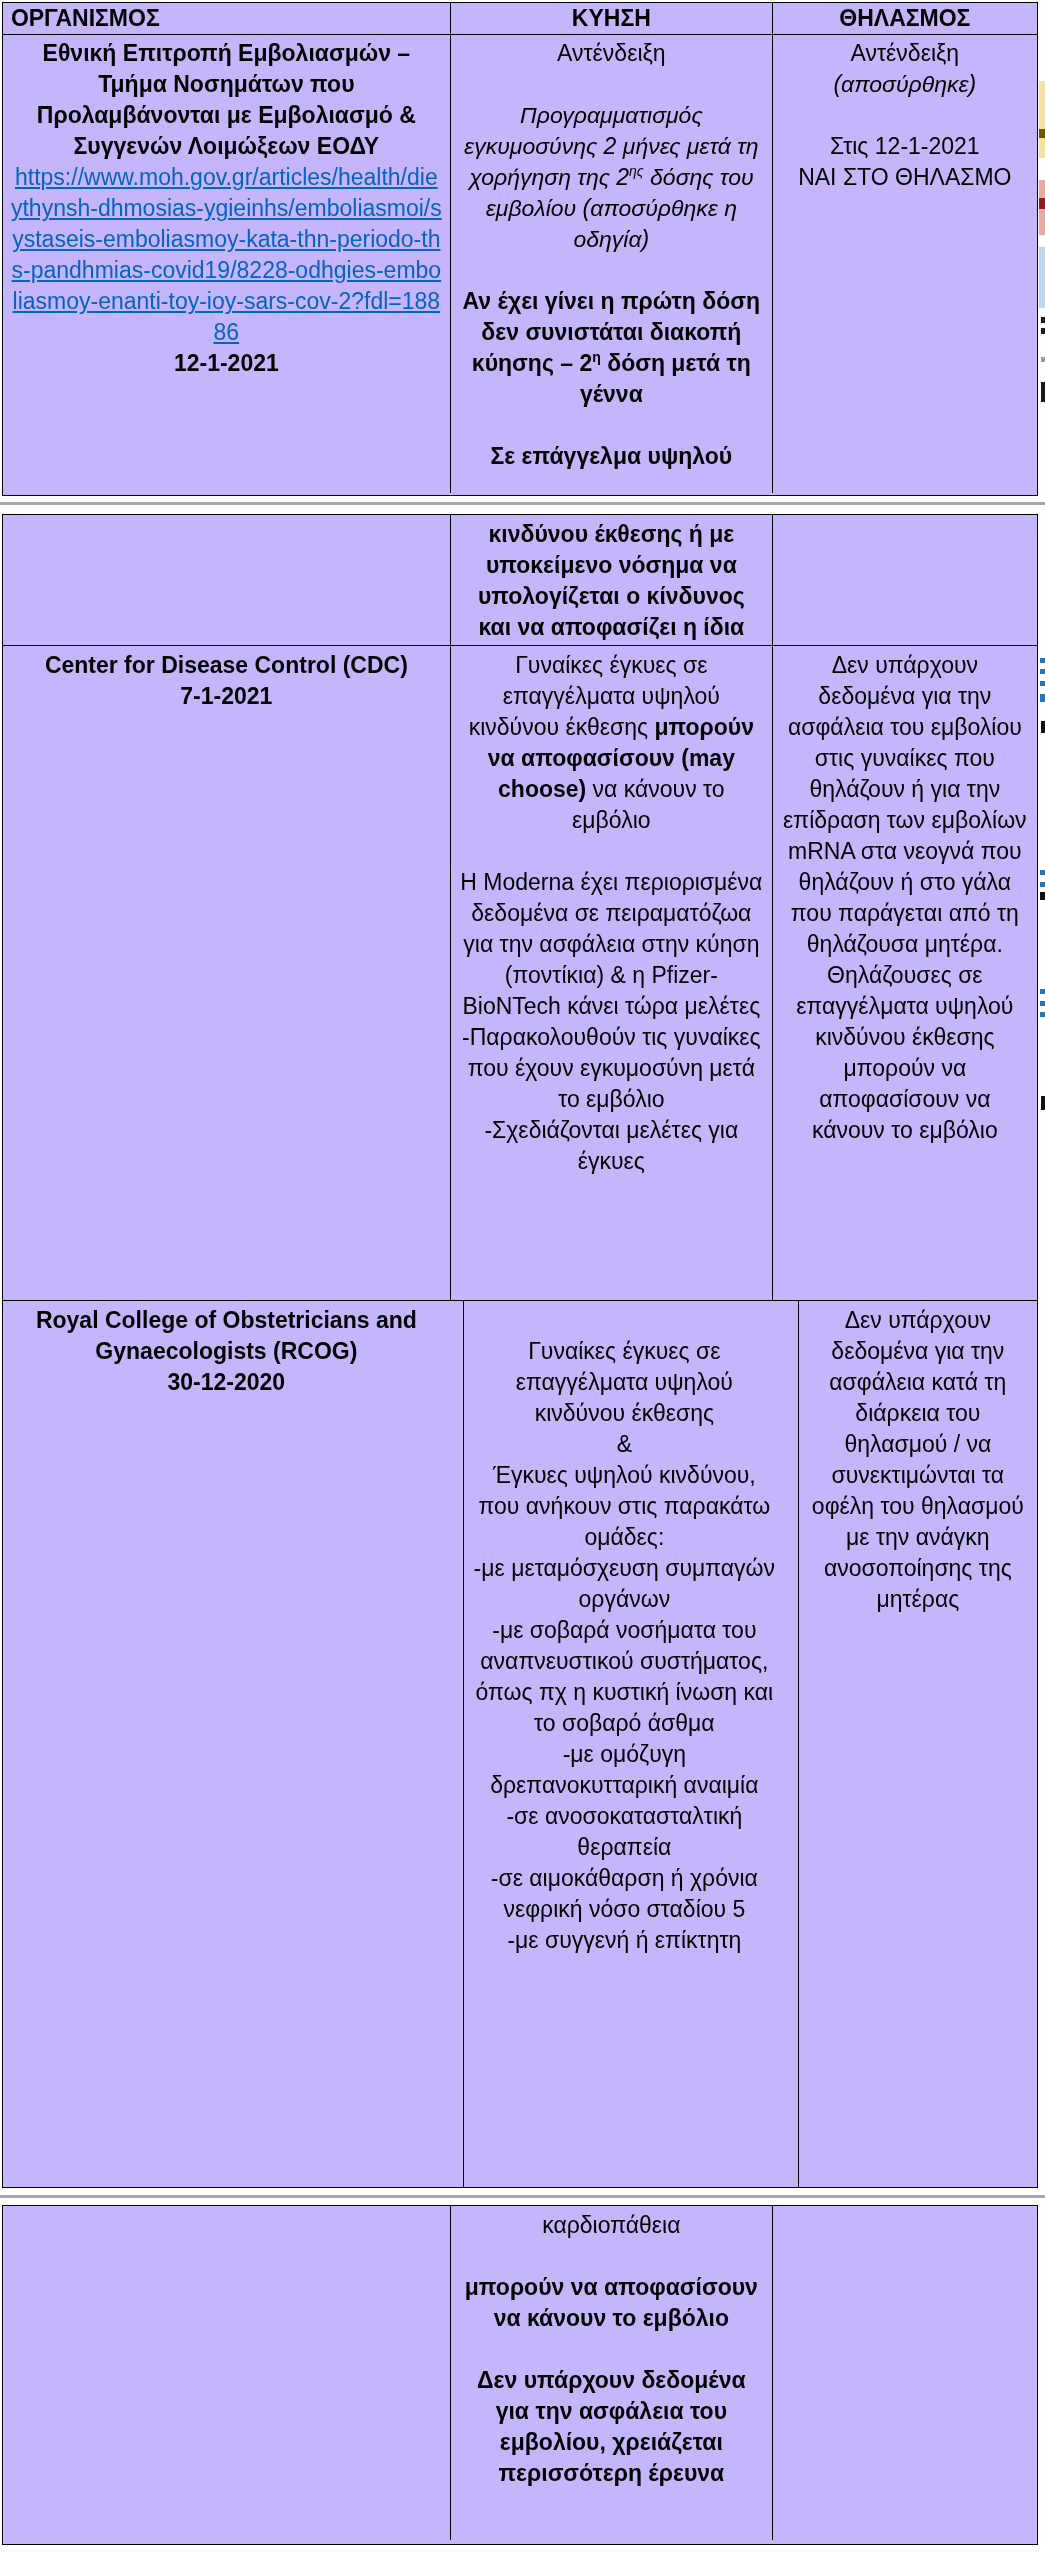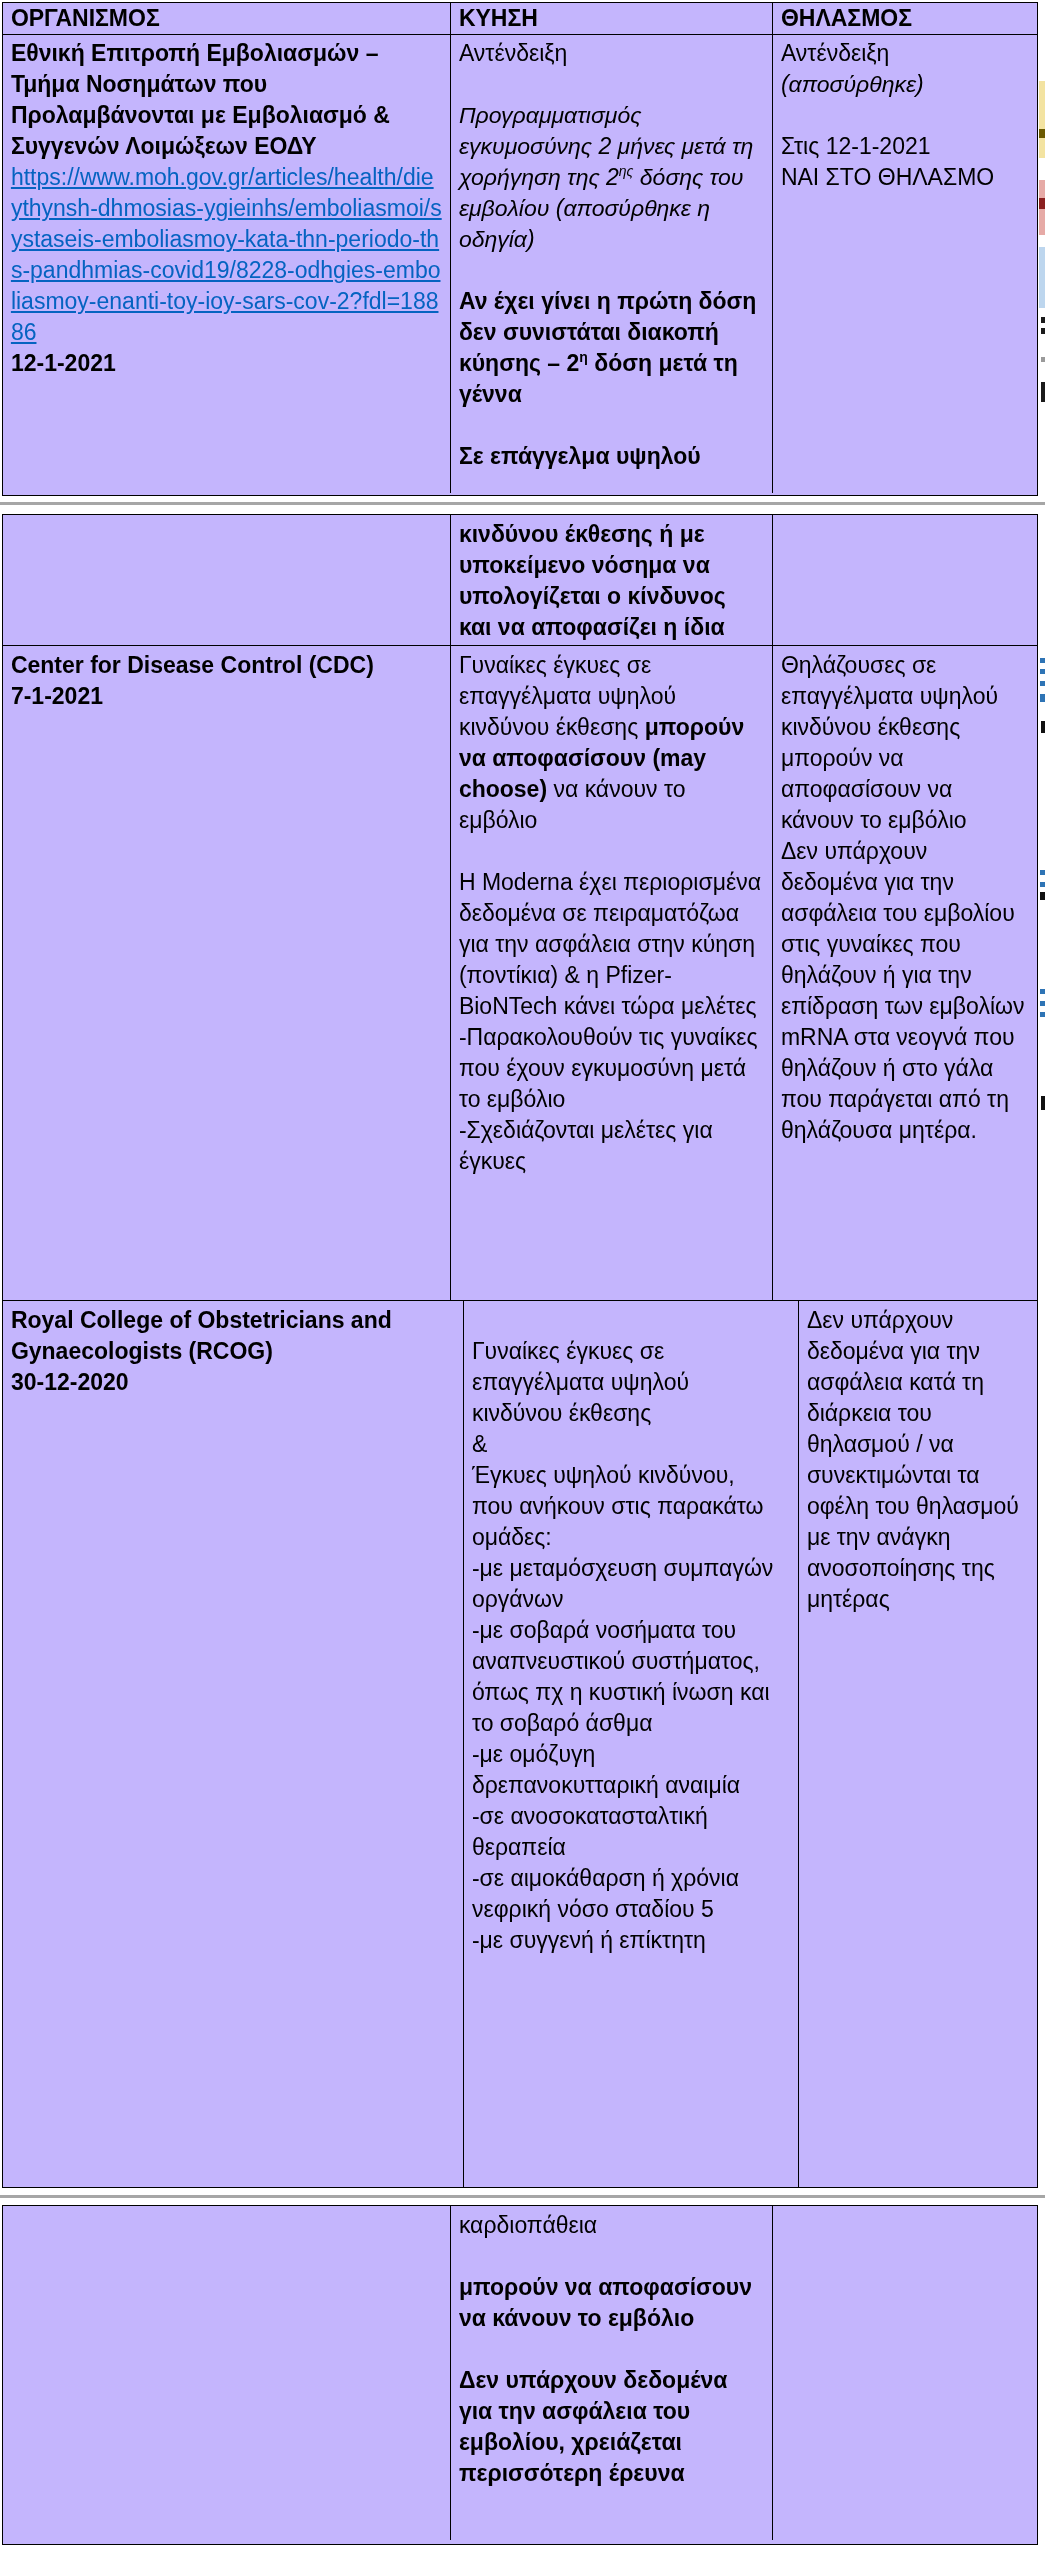--- a/index.html
+++ b/index.html
@@ -24,21 +24,21 @@
   }
   .frag1 { top: 1.5px;    height: 494px; }
   .frag2 { top: 514px;  height: 1674px; }
   .frag3 { top: 2205px; height: 340px; }
   .pbreak {
     position: absolute; left: 0; width: 1046px; height: 3.1px;
   }
   .pb1 { top: 502px; }
   .pb2 { top: 2195px; }
   .hrow { display: flex; height: 32px; border-bottom: 1.5px solid #000; }
-  .trow { display: flex; }
+  .trow { display: flex; text-align: center; }
   .trow.bb { border-bottom: 1.5px solid #000; }
   .row1  { height: 458px; }
   .rowc  { height: 131px; }
   .rowcdc{ height: 655px; }
   .rowrcog{ height: 886px; gap: 13px; }
   .rowtail{ height: 334px; }
   .c1 { width: 447px; }
   .c2 { width: 322px; border-left: 1.5px solid #000; }
   .c3 { flex: 1;      border-left: 1.5px solid #000; }
   .cell {
@@ -47,21 +47,21 @@
     font-size: 23px;
     line-height: 31px;
   }
   .hcell {
     font-weight: bold;
     font-size: 23px;
     line-height: 29px;
     padding: 1.5px 7.7px 0 8.4px;
     overflow: hidden;
   }
-  .hc { text-align: left; }
+  .hc { text-align: center; }
   p.para { margin: 0; min-height: 31px; }
   .b { font-weight: bold; }
   .i { font-style: italic; }
   .sup { vertical-align: super; font-size: 14px; line-height: 0; }
   a.link { color: #0563c1; text-decoration: underline; word-break: break-all; cursor: pointer; }
   .marks { position: absolute; top: 0; right: 0; width: 9.2px; height: 2576px; }
   .mark { position: absolute; right: 0; }
 </style>
 </head>
 <body>
@@ -115,22 +115,22 @@
           <p class="para"><span class="b">7-1-2021</span></p>
         </div>
       <div class="c2 cell">
           <p class="para"><span>Γυναίκες έγκυες σε επαγγέλματα υψηλού κινδύνου έκθεσης </span><span class="b">μπορούν να αποφασίσουν (may choose)</span><span> να κάνουν το εμβόλιο</span></p>
           <p class="para">&nbsp;</p>
           <p class="para"><span>Η Moderna έχει περιορισμένα δεδομένα σε πειραματόζωα για την ασφάλεια στην κύηση (ποντίκια) &amp; η Pfizer-BioNTech κάνει τώρα μελέτες</span></p>
           <p class="para"><span>-Παρακολουθούν τις γυναίκες που έχουν εγκυμοσύνη μετά το εμβόλιο</span></p>
           <p class="para"><span>-Σχεδιάζονται μελέτες για έγκυες</span></p>
         </div>
       <div class="c3 cell">
+          <p class="para"><span>Δεν υπάρχουν δεδομένα για την ασφάλεια του εμβολίου στις γυναίκες που θηλάζουν ή για την επίδραση των εμβολίων mRNA στα νεογνά που θηλάζουν ή στο γάλα που παράγεται από τη θηλάζουσα μητέρα.</span></p>
           <p class="para"><span>Θηλάζουσες  σε επαγγέλματα υψηλού κινδύνου έκθεσης μπορούν να αποφασίσουν να κάνουν το εμβόλιο</span></p>
-          <p class="para"><span>Δεν υπάρχουν δεδομένα για την ασφάλεια του εμβολίου στις γυναίκες που θηλάζουν ή για την επίδραση των εμβολίων mRNA στα νεογνά που θηλάζουν ή στο γάλα που παράγεται από τη θηλάζουσα μητέρα.</span></p>
         </div>
     </div>
     <div class="trow rowrcog">
       <div class="c1 cell">
           <p class="para"><span class="b">Royal College of Obstetricians and Gynaecologists (RCOG)</span></p>
           <p class="para"><span class="b">30-12-2020</span></p>
         </div>
       <div class="c2 cell">
           <p class="para">&nbsp;</p>
           <p class="para"><span>Γυναίκες έγκυες σε επαγγέλματα υψηλού κινδύνου έκθεσης</span></p>

